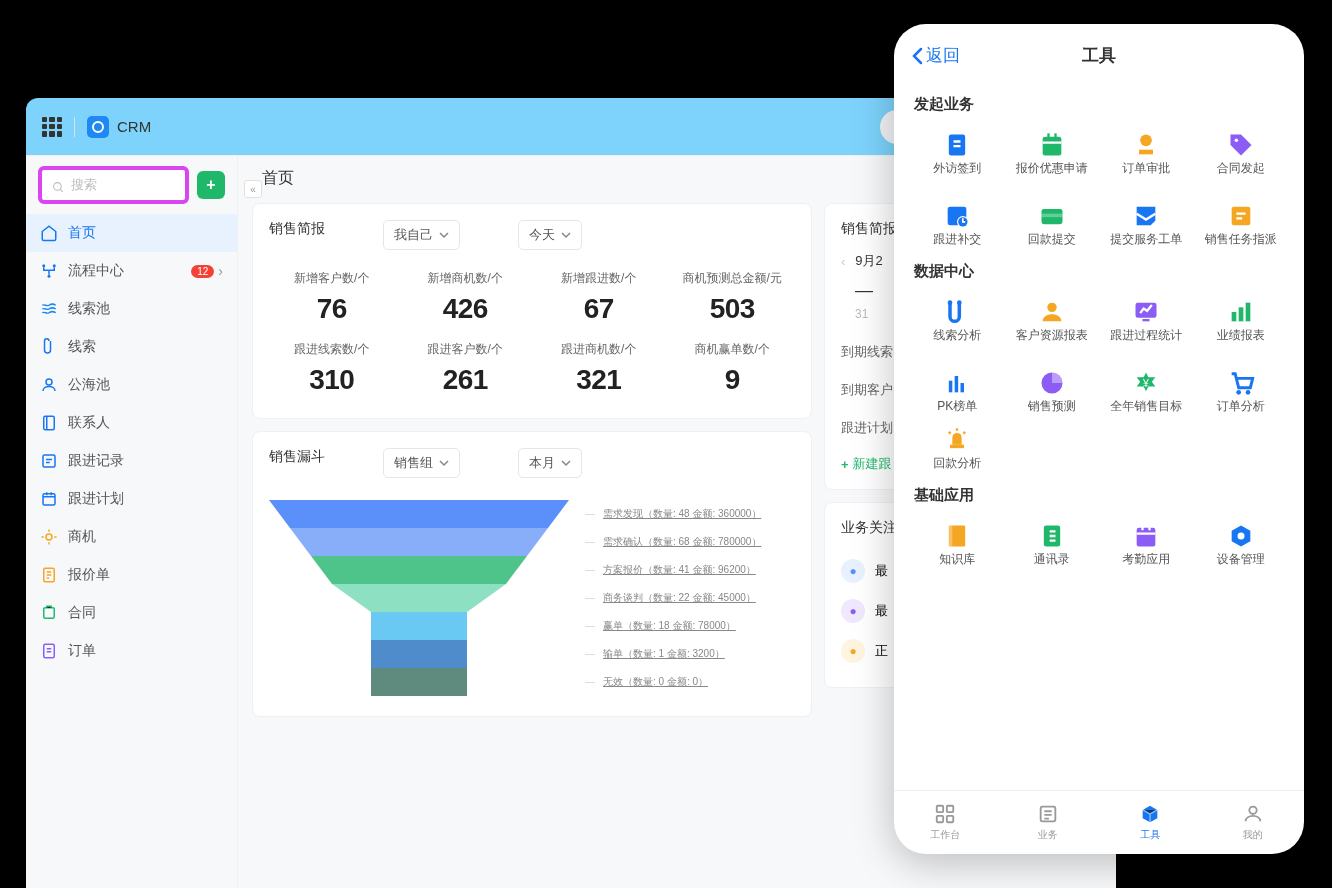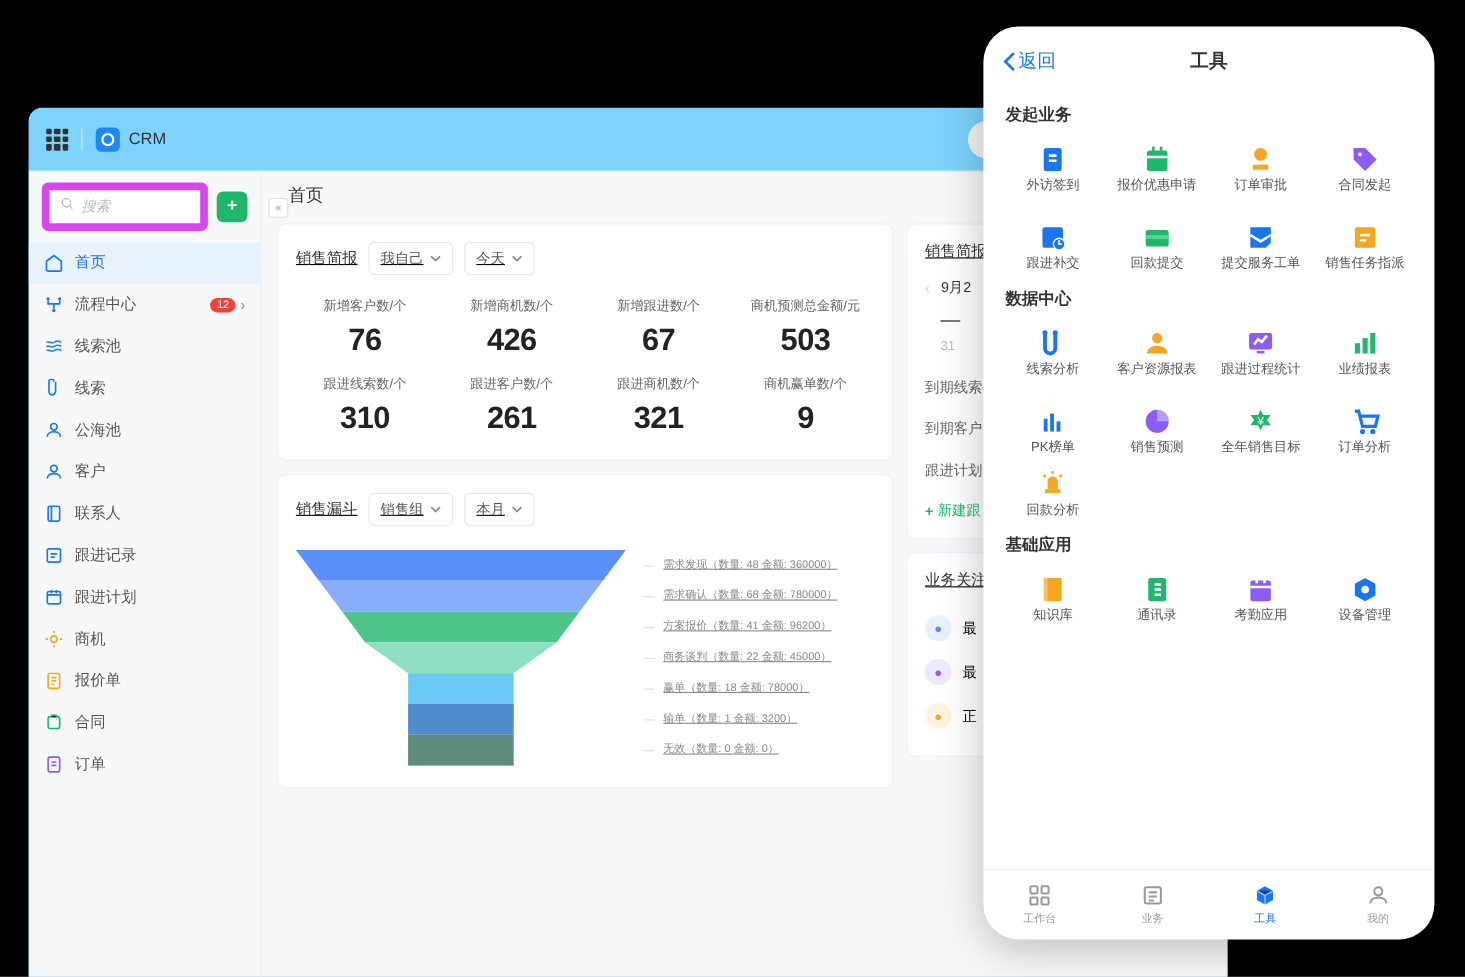--- a/index.html
+++ b/index.html
@@ -13,44 +13,44 @@
 .app-logo { width: 22px; height: 22px; background: #1e88f5; border-radius: 5px; margin-right: 8px; display: flex; align-items: center; justify-content: center; }
 .app-logo-inner { width: 12px; height: 12px; border: 2px solid #fff; border-radius: 50%; }
 .app-name { font-size: 15px; font-weight: 500; color: #333; }
 .app-divider { width: 1px; height: 20px; background: #e0e0e0; margin: 0 12px 0 0; }
 .app-search-header { margin-left: auto; display: flex; align-items: center; background: #f3f4f6; border-radius: 18px; padding: 8px 14px; color: #999; font-size: 13px; width: 220px; }
 .app-search-header svg { margin-right: 8px; }
 
 .app-body { display: flex; height: calc(100% - 58px); }
 .sidebar { width: 212px; background: #f7f8fa; border-right: 1px solid #eef0f3; display: flex; flex-direction: column; padding-top: 10px; }
 .sidebar-search-row { display: flex; align-items: center; padding: 0 12px 10px; gap: 8px; }
-.sidebar-search { flex: 1; display: flex; align-items: flex-start; background: #fff; border: 7px solid #d946ef; border-radius: 6px; padding: 6px 10px; color: #bbb; font-size: 13px; font-style: italic; }
+.sidebar-search { flex: 1; display: flex; align-items: flex-end; background: #fff; border: 4px solid #d946ef; border-radius: 6px; padding: 6px 10px; color: #bbb; font-size: 13px; }
 .sidebar-search svg { margin-right: 6px; }
 .sidebar-plus { width: 28px; height: 28px; background: #1fb86b; border-radius: 6px; display: flex; align-items: center; justify-content: center; color: #fff; font-size: 16px; font-weight: bold; }
 .sidebar-item { display: flex; align-items: center; padding: 10px 14px; font-size: 14px; color: #555; cursor: pointer; position: relative; }
 .sidebar-item.active { background: #e8f2fe; color: #1976f2; }
 .sidebar-item .icon { width: 18px; height: 18px; margin-right: 10px; display: flex; align-items: center; justify-content: center; }
 .sidebar-badge { margin-left: auto; background: #f44336; color: #fff; font-size: 10px; padding: 1px 6px; border-radius: 8px; }
 .sidebar-chevron { margin-left: 4px; color: #999; }
 .sidebar-footer { margin-top: auto; padding: 14px; display: flex; align-items: center; font-size: 13px; color: #666; border-top: 1px solid #eef0f3; margin-left: 48px; }
 .sidebar-footer .icon { margin-right: 8px; }
 
 .collapse-toggle { position: absolute; left: 218px; top: 82px; width: 18px; height: 18px; background: #fff; border: 1px solid #e0e0e0; border-radius: 3px; display: flex; align-items: center; justify-content: center; color: #999; font-size: 10px; }
 
 .main { flex: 1; padding: 12px 14px; background: #f7f8fa; overflow: hidden; }
 .page-title { font-size: 16px; font-weight: 500; color: #333; margin-bottom: 14px; margin-left: 10px; }
 
 .main-row { display: flex; gap: 12px; }
 .main-col-left { flex: 0 0 560px; display: flex; flex-direction: column; gap: 12px; }
 .main-col-right { flex: 1; display: flex; flex-direction: column; gap: 12px; }
 
 .card { background: #fff; border-radius: 8px; border: 1px solid #eef0f3; padding: 16px; }
-.card-header { display: flex; align-items: center; gap: 10px; margin-bottom: 14px; text-decoration: underline; }
+.card-header { display: flex; gap: 10px; margin-bottom: 14px; }
 .card-title { font-size: 14px; font-weight: 500; color: #333; }
-.select { display: flex; align-items: center; gap: 6px; background: #fff; border: 1px solid #e4e6eb; border-radius: 5px; padding: 5px 10px; font-size: 13px; color: #555; }
+.select { display: flex; align-items: center; gap: 6px; background: #fff; border: 1px solid #e4e6eb; border-radius: 5px; padding: 5px 10px; font-size: 13px; color: #555; margin-left: 48px; }
 
 .stats-grid { display: grid; grid-template-columns: repeat(4,1fr); gap: 4px 8px; }
 .stat { text-align: center; padding: 6px 2px; }
 .stat-label { font-size: 12px; color: #666; margin-bottom: 6px; }
 .stat-value { font-size: 28px; font-weight: 600; color: #222; letter-spacing: -0.5px; }
 
 .funnel-wrap { display: flex; gap: 16px; align-items: flex-start; padding-top: 8px; }
 .funnel-svg { flex: 0 0 300px; }
 .funnel-labels { flex: 1; font-size: 10px; color: #888; text-decoration: underline; }
 .funnel-labels div { line-height: 28px; display: flex; align-items: center; }
@@ -162,29 +162,20 @@
             <span>线索</span>
           </div>
           <div class="sidebar-item">
             <span class="icon" style="color:#1976f2">
               <svg width="18" height="18" viewBox="0 0 24 24">
                 <circle cx="12" cy="8" r="4" stroke="currentColor" stroke-width="2" fill="none"></circle>
                 <path d="M4 20c0-4 4-6 8-6s8 2 8 6" stroke="currentColor" stroke-width="2" fill="none"></path>
               </svg>
             </span>
             <span>公海池</span>
-          </div>
-          <div class="sidebar-item">
-            <span class="icon" style="color:#1976f2">
-              <svg width="18" height="18" viewBox="0 0 24 24">
-                <circle cx="12" cy="8" r="4" stroke="currentColor" stroke-width="2" fill="none"></circle>
-                <path d="M4 20c0-4 4-6 8-6s8 2 8 6" stroke="currentColor" stroke-width="2" fill="none"></path>
-              </svg>
-            </span>
-            <span>客户</span>
           </div>
           <div class="sidebar-item">
             <span class="icon" style="color:#1976f2">
               <svg width="18" height="18" viewBox="0 0 24 24">
                 <rect x="5" y="3" width="14" height="18" rx="2" stroke="currentColor" stroke-width="2" fill="none"></rect>
                 <path d="M9 3v18" stroke="currentColor" stroke-width="2"></path>
               </svg>
             </span>
             <span>联系人</span>
           </div>

